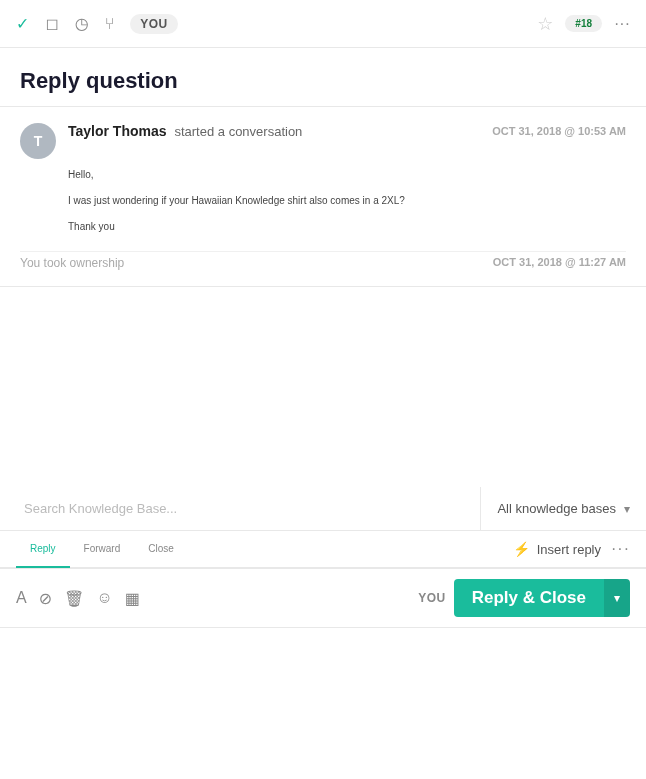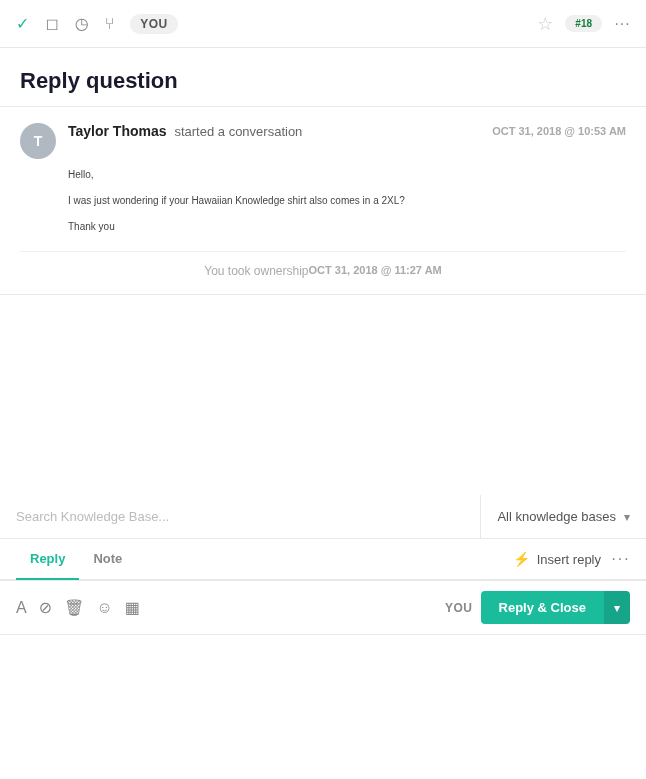--- a/index.html
+++ b/index.html
@@ -119,44 +119,44 @@
       line-height: 1.6;
       color: #444;
     }
     .message-body p {
       margin-bottom: 10px;
       font-size: 10px;
     }
 
     .ownership-note {
       display: flex;
-      justify-content: center;
+      justify-content: space-between;
       margin-top: 16px;
-      padding-top: 12px;
+      padding-top: 4px;
       border-top: 1px solid #f0f0f0;
     }
     .ownership-text {
       font-size: 12px;
       color: #aaa;
     }
 
     
     .kb-search-area {
       display: flex;
       border-bottom: 1px solid #e8e8e8;
     }
     .kb-search-input-wrap {
       flex: 1;
       border-right: 1px solid #e8e8e8;
     }
     .kb-search-input {
       width: 100%;
       border: none;
       outline: none;
-      padding: 14px 16px;
+      padding: 14px 24px;
       font-size: 13px;
       color: #555;
       background: transparent;
     }
     .kb-search-input::placeholder {
       color: #bbb;
     }
     .kb-dropdown {
       display: flex;
       align-items: center;
@@ -178,22 +178,22 @@
       border-bottom: 1px solid #e8e8e8;
     }
     .reply-tabs {
       display: flex;
       align-items: center;
       padding: 0 16px;
       border-bottom: 1px solid #e8e8e8;
     }
     .reply-tab {
       padding: 12px 14px;
-      font-size: 13px;
-      font-weight: 700;
+      font-size: 10px;
+      font-weight: 400;
       color: #888;
       cursor: pointer;
       border-bottom: 2px solid transparent;
       margin-bottom: -1px;
     }
     .reply-tab.active {
       color: #1abc9c;
       border-bottom: 2px solid #1abc9c;
     }
     .reply-tab-actions {
@@ -261,21 +261,21 @@
       display: flex;
       align-items: stretch;
       border-radius: 4px;
       overflow: hidden;
     }
     .reply-close-main {
       background: #1abc9c;
       color: #fff;
       border: none;
       padding: 9px 18px;
-      font-size: 13px;
+      font-size: 17px;
       font-weight: 600;
       cursor: pointer;
     }
     .reply-close-dropdown {
       background: #17a589;
       color: #fff;
       border: none;
       padding: 0 10px;
       cursor: pointer;
       font-size: 12px;
@@ -337,21 +337,22 @@
   </div>
   <div class="kb-dropdown">
     <span>All knowledge bases</span>
     <span class="kb-dropdown-arrow">▾</span>
   </div>
 </div>
 
 <div class="reply-area">
   <div class="reply-tabs">
     <span class="reply-tab active">Reply</span>
-    <span class="reply-tab">Note</span>
+    <span class="reply-tab">Forward</span>
+    <span class="reply-tab">Close</span>
     <div class="reply-tab-actions">
       <span class="insert-reply-btn">
         <span class="bolt-icon">⚡</span>
         <span>Insert reply</span>
       </span>
       <span class="more-dots-btn">···</span>
     </div>
   </div>
 
 

